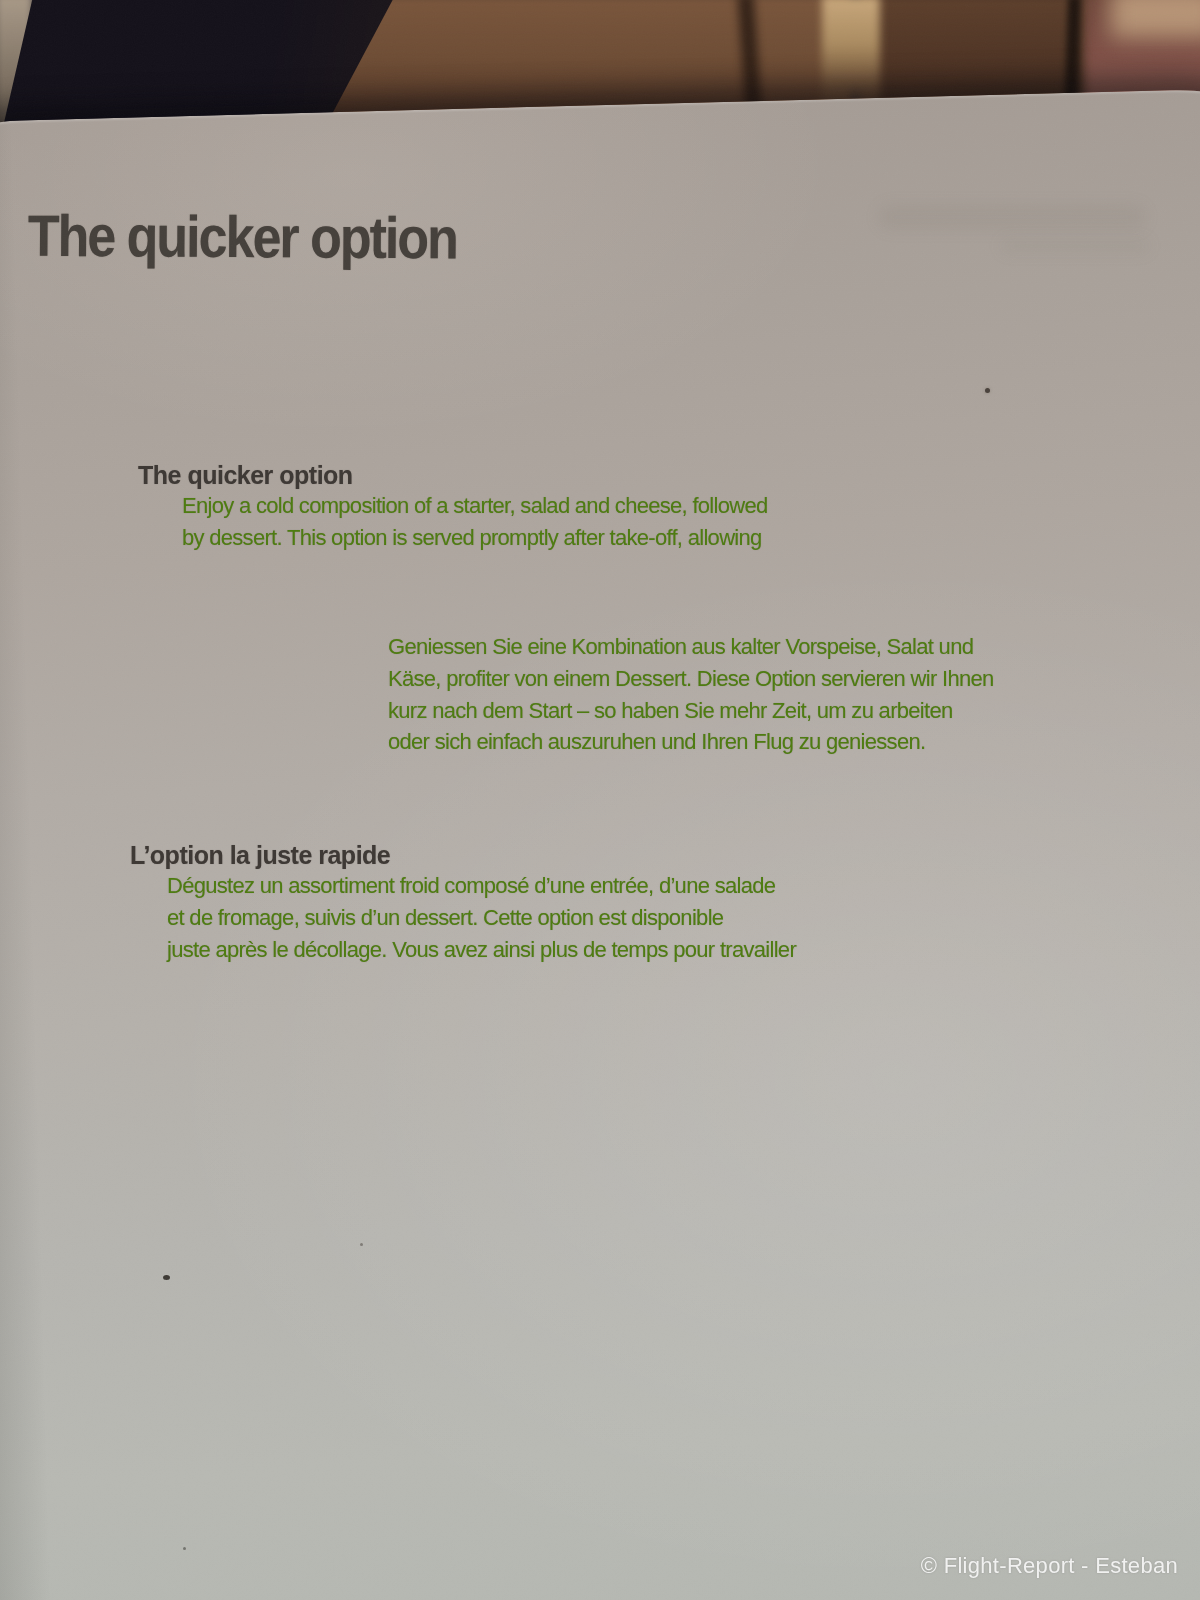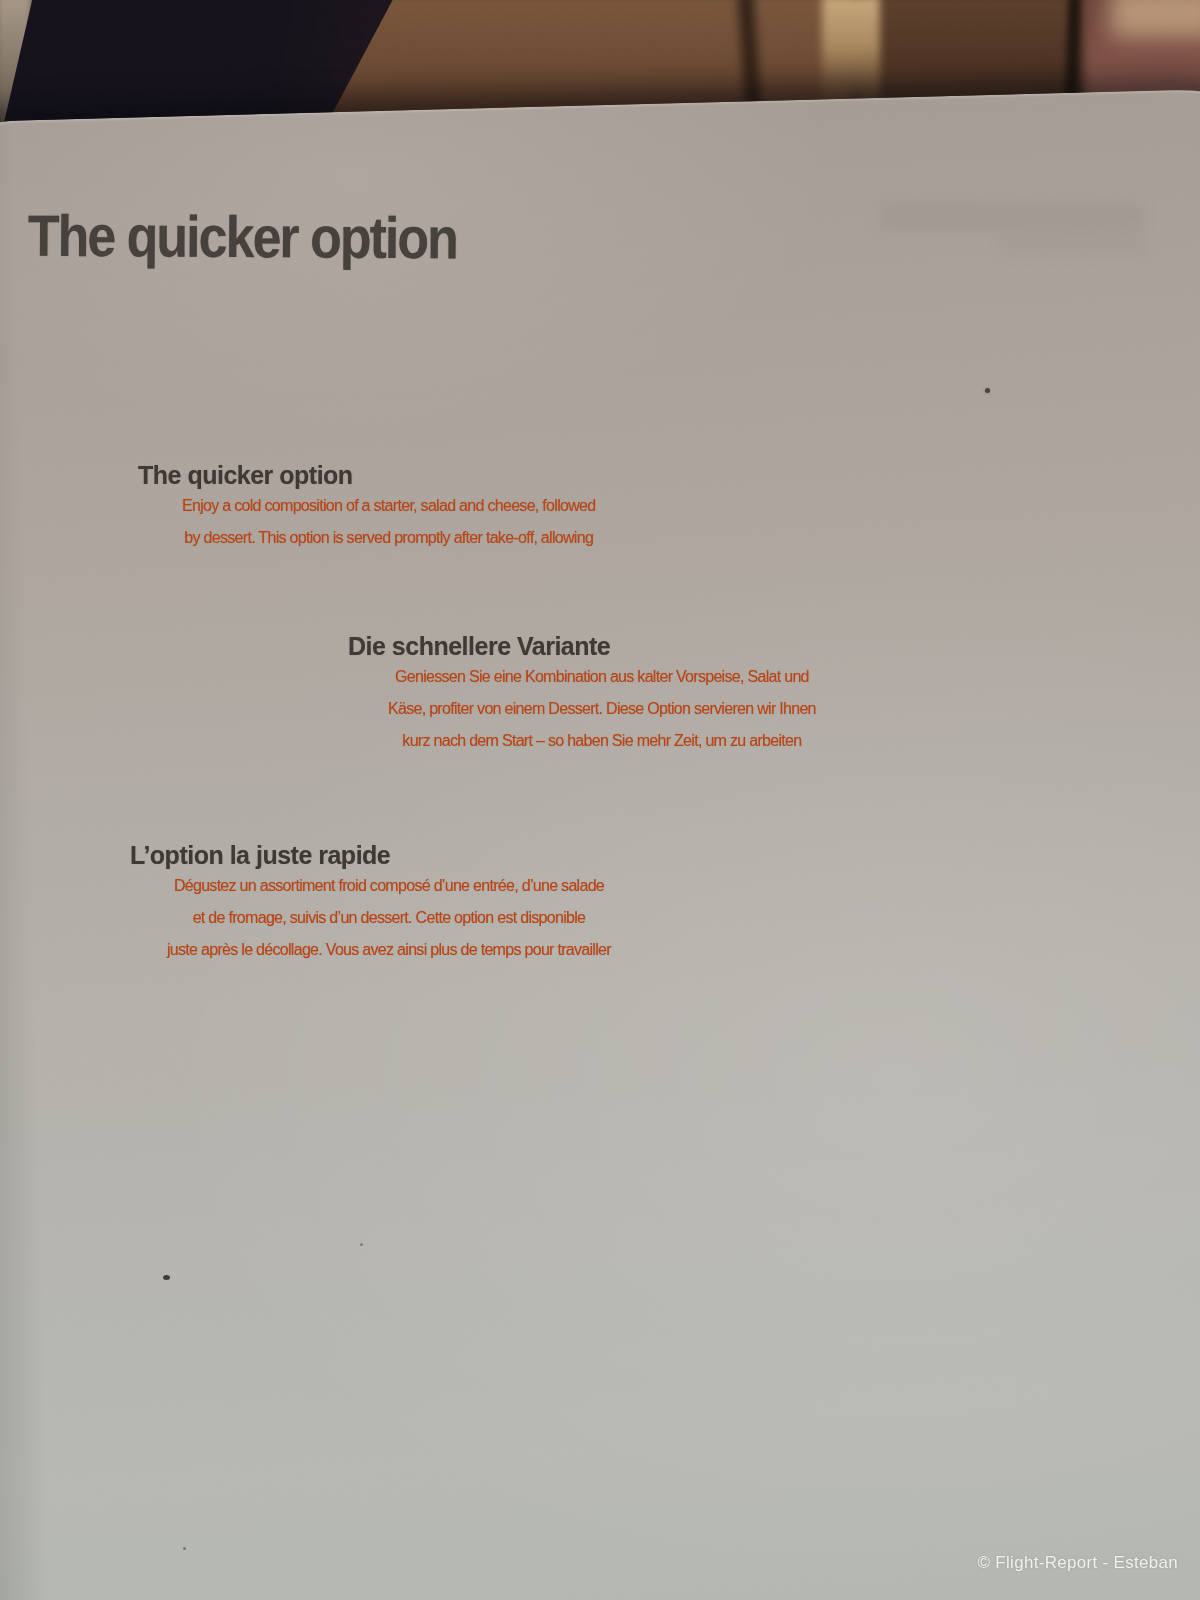--- a/index.html
+++ b/index.html
@@ -68,33 +68,33 @@
   .content { position: absolute; inset: 0; color: #3f3a36; }
   .page-title { position: absolute; left: 28px; top: 202px; margin: 0;
     font-size: 52px; line-height: 60px; font-weight: bold; letter-spacing: -2px;
     color: #45403b; transform: rotate(0.35deg) scaleY(1.12); transform-origin: 0 0;
     text-shadow: 0 0 1px rgba(70,60,55,0.45); white-space: nowrap; }
 
   .sec { position: absolute; }
   .sec h2 { margin: 0; font-size: 25px; line-height: 30px; font-weight: bold;
     letter-spacing: -0.5px; color: #3d3834; white-space: nowrap;
     text-shadow: 0 0 1px rgba(70,60,55,0.4); }
-  .sec .body { font-size: 16px; line-height: 31.8px; letter-spacing: -0.7px;
-    color: #c2410c; text-shadow: 0 0 1px rgba(75,65,60,0.35); text-align: center; }
+  .sec .body { font-size: 22px; line-height: 31.8px; letter-spacing: -0.7px;
+    color: #4d7c0f; text-shadow: 0 0 1px rgba(75,65,60,0.35); }
   .sec .line { white-space: nowrap; }
   .sec-en { left: 138px; top: 460px; }
   .sec-en .body { margin-left: 44px; }
   .sec-de { left: 348px; top: 631px; }
   .sec-de .body { margin-left: 40px; }
   .sec-fr { left: 130px; top: 840px; }
   .sec-fr .body { margin-left: 37px; }
 
   
   .watermark { position: absolute; top: 1553px; right: 22px;
-    font-size: 17px; letter-spacing: 0.3px; color: rgba(252,252,252,0.88);
+    font-size: 22px; letter-spacing: 0.3px; color: rgba(252,252,252,0.88);
     text-shadow: 0 0 2px rgba(130,130,125,0.55); white-space: nowrap; text-align: center; }
 
   
   .grain { position: absolute; inset: 0; opacity: 0.5; pointer-events: none; }
 </style>
 </head>
 <body>
 
 <div class="photo">
 
@@ -120,25 +120,25 @@
 
     <section class="sec sec-en">
       <h2>The quicker option</h2>
       <div class="body">
         <div class="line">Enjoy a cold composition of a starter, salad and cheese, followed</div>
         <div class="line">by dessert. This option is served promptly after take-off, allowing</div>
       </div>
     </section>
 
     <section class="sec sec-de">
-      <h2>Die schnellere Variante</h2>
       <div class="body">
         <div class="line">Geniessen Sie eine Kombination aus kalter Vorspeise, Salat und</div>
         <div class="line">Käse, profiter von einem Dessert. Diese Option servieren wir Ihnen</div>
         <div class="line">kurz nach dem Start – so haben Sie mehr Zeit, um zu arbeiten</div>
+        <div class="line">oder sich einfach auszuruhen und Ihren Flug zu geniessen.</div>
       </div>
     </section>
 
     <section class="sec sec-fr">
       <h2>L’option la juste rapide</h2>
       <div class="body">
         <div class="line">Dégustez un assortiment froid composé d’une entrée, d’une salade</div>
         <div class="line">et de fromage, suivis d’un dessert. Cette option est disponible</div>
         <div class="line">juste après le décollage. Vous avez ainsi plus de temps pour travailler</div>
       </div>

